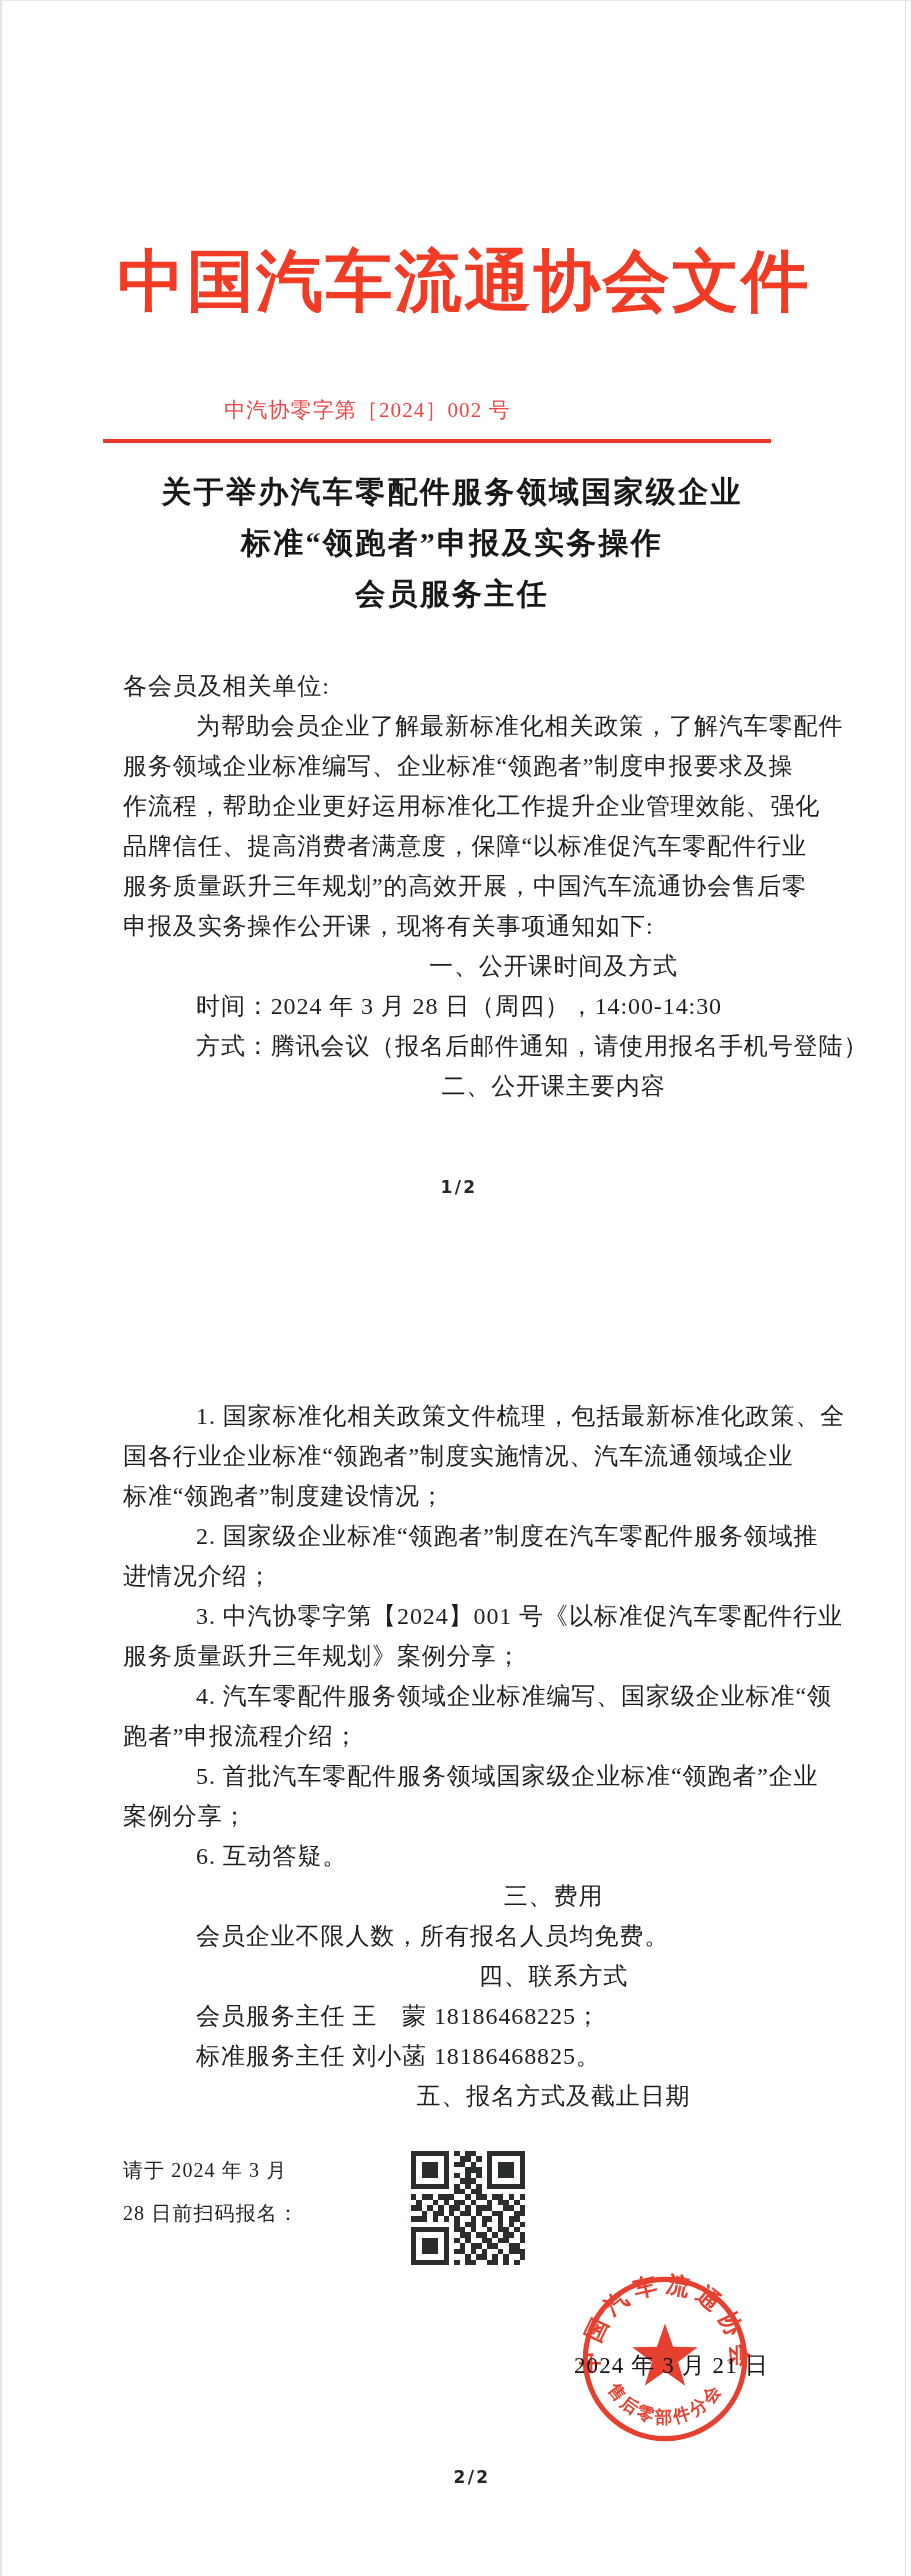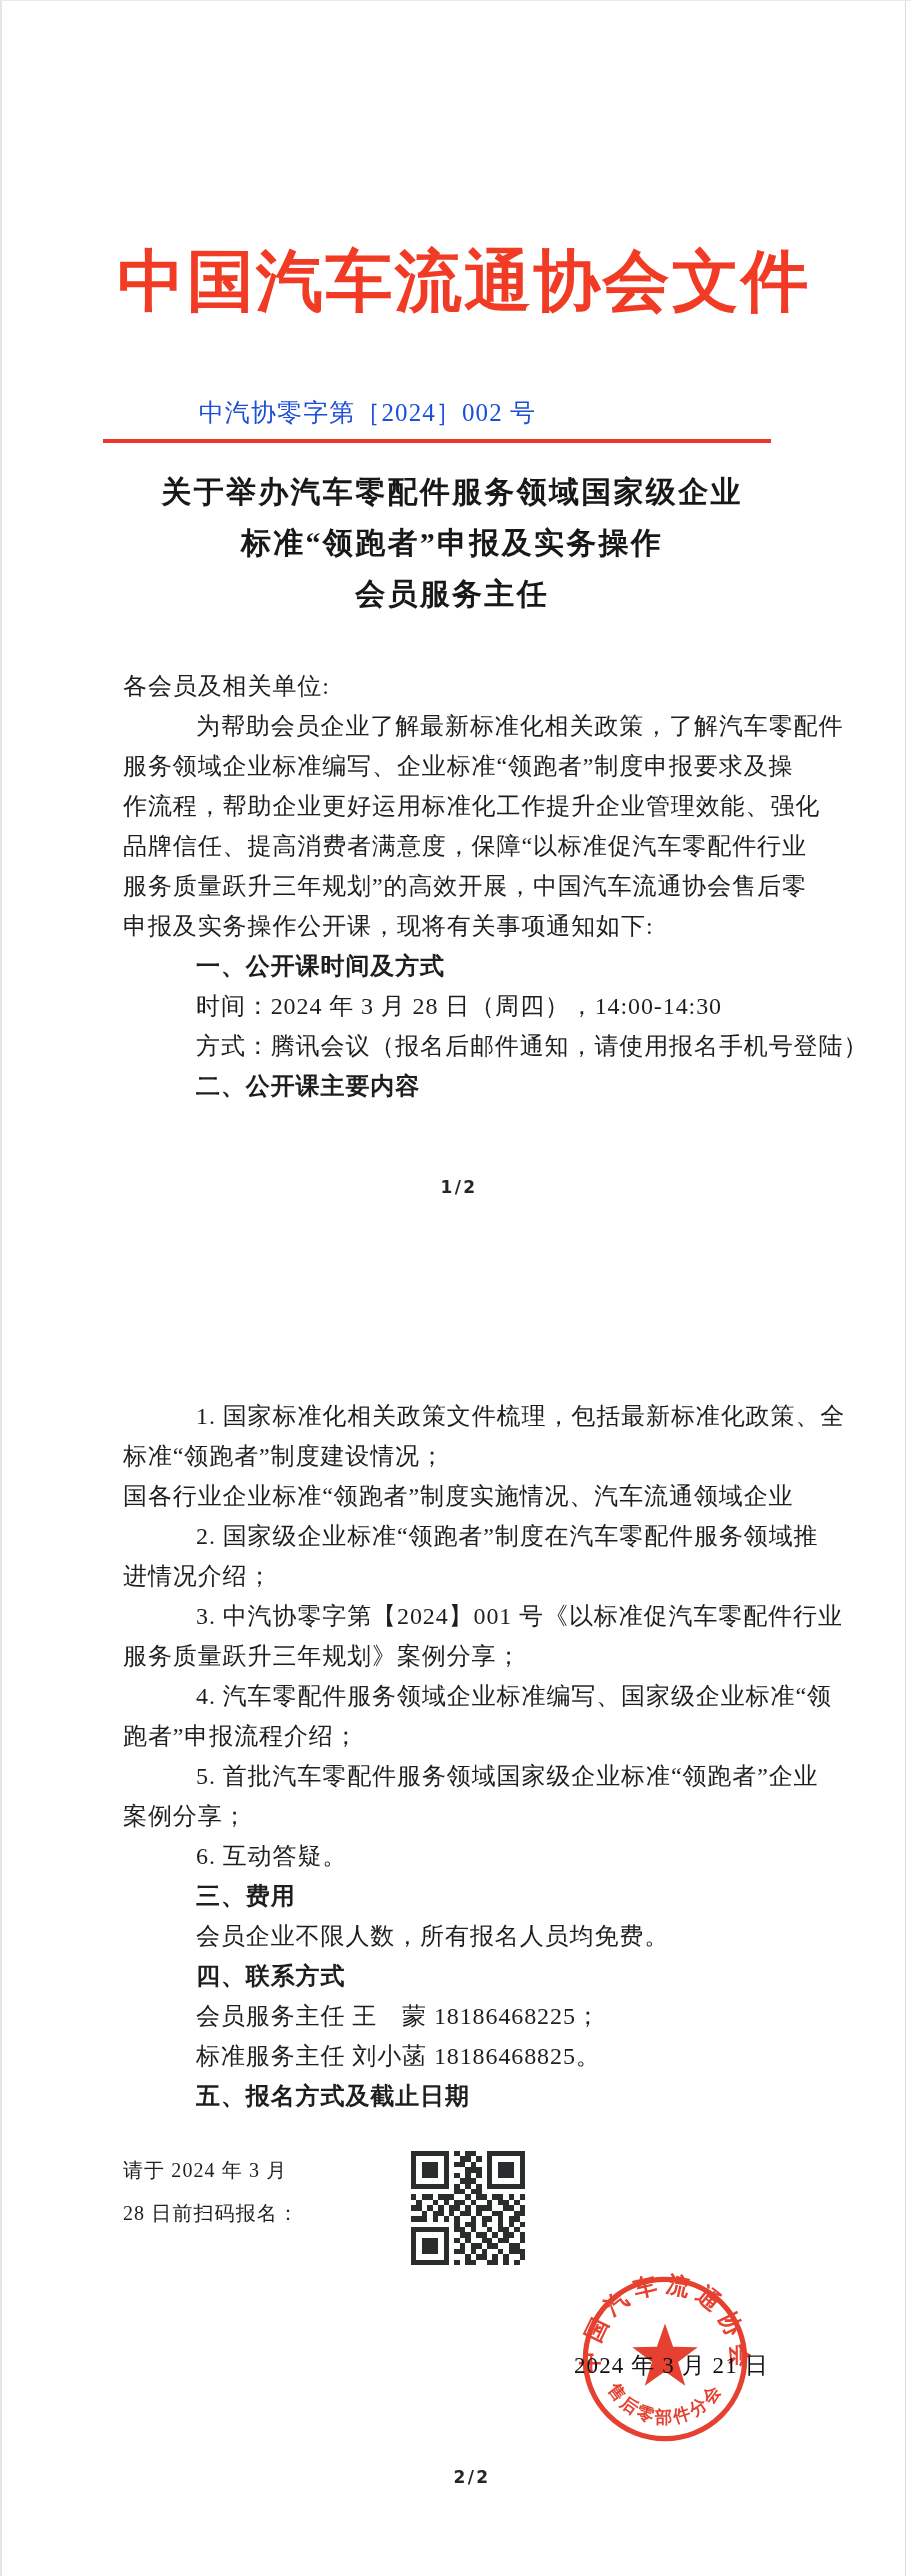--- a/index.html
+++ b/index.html
@@ -13,36 +13,36 @@
   .edge-left{left:0;top:0;width:1.7px;height:2576px;background:#dfe7ea;}
   .edge-right{left:905px;top:0;width:1.1px;height:2576px;background:#d3dde2;}
   .edge-top{left:0;top:0;width:911px;height:1.1px;background:#e6eaec;}
 
   .org-title{
     position:absolute;top:243px;left:0;width:928px;margin:0;
     text-align:center;font-size:67px;line-height:1.15;font-weight:700;
     letter-spacing:2.3px;color:#f23b25;white-space:nowrap;
   }
   .doc-no-wrap{position:absolute;top:396px;left:0;width:735px;text-align:center;}
-  .doc-no{font-size:25px;letter-spacing:1.1px;color:#1d4ed8;white-space:nowrap;}
+  .doc-no{font-size:21px;letter-spacing:1.1px;color:#ef4444;white-space:nowrap;}
 
   .red-rule{position:absolute;top:439px;left:103px;width:668px;height:4px;background:#e8382a;}
 
   .notice-title{
     position:absolute;top:466px;left:0;right:6.9px;text-align:center;
     font-size:30px;line-height:51px;font-weight:700;letter-spacing:2.3px;color:#17181a;
   }
   .notice-title div{white-space:nowrap;}
 
   .body{position:absolute;left:123px;right:0;font-size:24px;line-height:40px;letter-spacing:0.9px;}
   .body1{top:666px;}
   .body2{top:1396px;}
   .ln{white-space:nowrap;}
   .ind{padding-left:73px;}
-  .b{font-weight:700;}
+  .b{font-weight:400;text-align:center;}
 
   .signoff{position:absolute;left:123px;font-size:20px;line-height:1.2;letter-spacing:1.1px;white-space:nowrap;}
   .s1{top:2158px;}
   .s2{top:2201px;}
 
   .pageno{
     position:absolute;text-align:center;
     font-family:"DejaVu Sans","Liberation Sans",sans-serif;
     font-weight:700;font-size:17px;letter-spacing:2.3px;color:#22272c;white-space:nowrap;
   }
@@ -95,22 +95,22 @@
     <div class="ln ind b">一、公开课时间及方式</div>
     <div class="ln ind">时间：2024 年 3 月 28 日（周四），14:00-14:30</div>
     <div class="ln ind">方式：腾讯会议（报名后邮件通知，请使用报名手机号登陆）</div>
     <div class="ln ind b">二、公开课主要内容</div>
   </div>
 
   <div class="pageno pn1">1/2</div>
 
   <div class="body body2">
     <div class="ln ind">1. 国家标准化相关政策文件梳理，包括最新标准化政策、全</div>
+    <div class="ln">国各行业企业标准“领跑者”制度实施情况、汽车流通领域企业</div>
     <div class="ln">标准“领跑者”制度建设情况；</div>
-    <div class="ln">国各行业企业标准“领跑者”制度实施情况、汽车流通领域企业</div>
     <div class="ln ind">2. 国家级企业标准“领跑者”制度在汽车零配件服务领域推</div>
     <div class="ln">进情况介绍；</div>
     <div class="ln ind">3. 中汽协零字第【2024】001 号《以标准促汽车零配件行业</div>
     <div class="ln">服务质量跃升三年规划》案例分享；</div>
     <div class="ln ind">4. 汽车零配件服务领域企业标准编写、国家级企业标准“领</div>
     <div class="ln">跑者”申报流程介绍；</div>
     <div class="ln ind">5. 首批汽车零配件服务领域国家级企业标准“领跑者”企业</div>
     <div class="ln">案例分享；</div>
     <div class="ln ind">6. 互动答疑。</div>
     <div class="ln ind b">三、费用</div>

